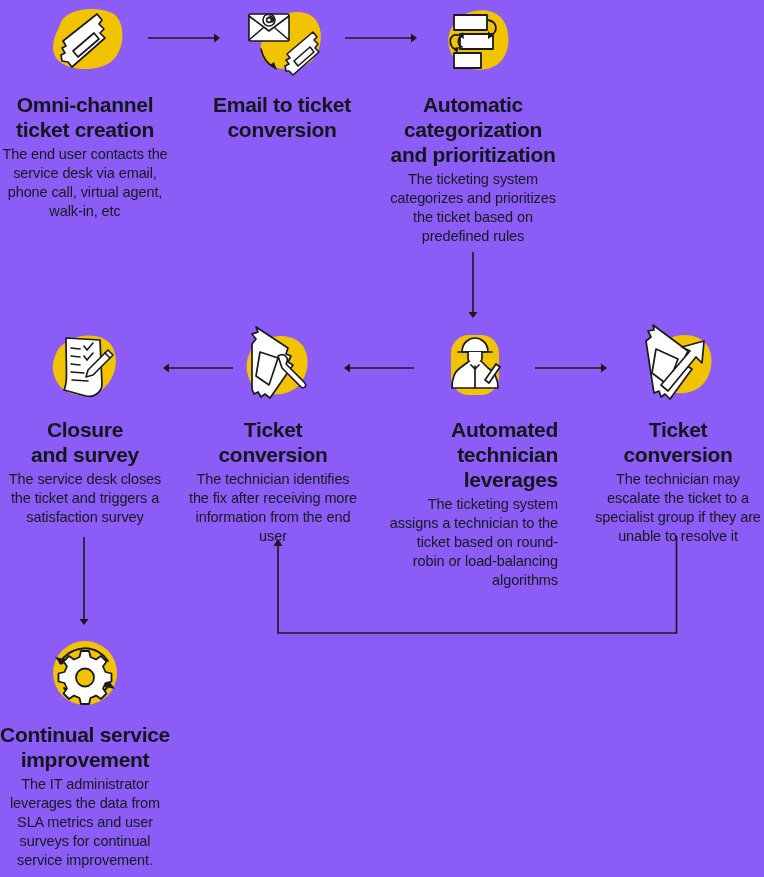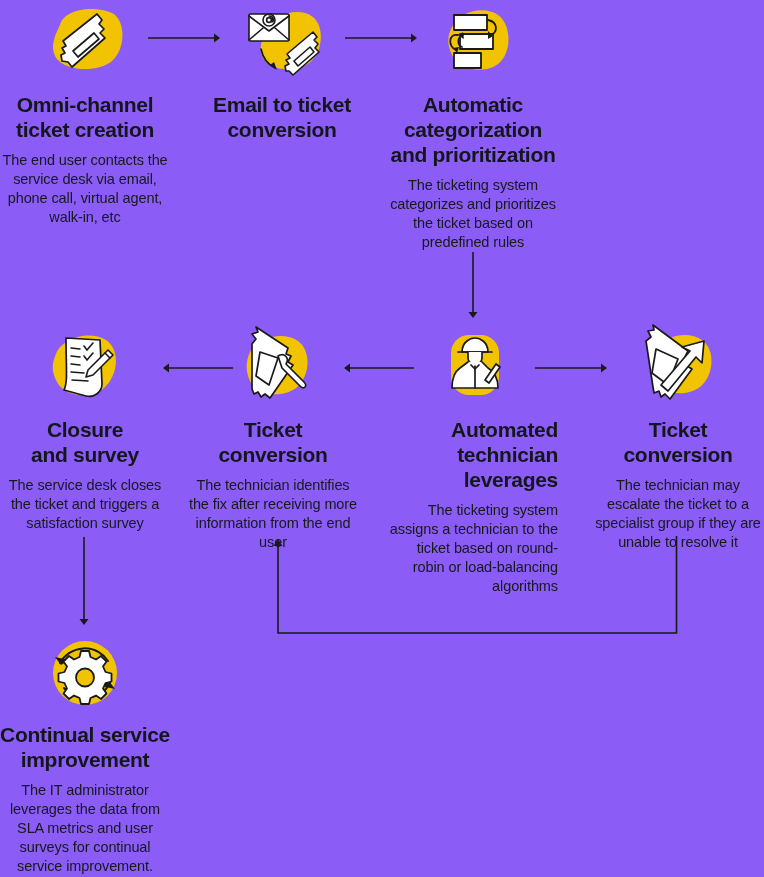--- a/index.html
+++ b/index.html
@@ -36,21 +36,21 @@
     font-weight: bold;
     line-height: 25px;
     letter-spacing: -0.3px;
     color: #13171b;
     margin-top: 6px;
   }
   .node-desc {
     font-size: 14.5px;
     line-height: 19px;
     color: #16191d;
-    margin-top: 9px;
+    margin-top: 3px;
     letter-spacing: -0.1px;
   }
   .connector {
     position: absolute;
     pointer-events: none;
   }
   .connector svg { display: block; overflow: visible; }
 </style>
 </head>
 <body>

